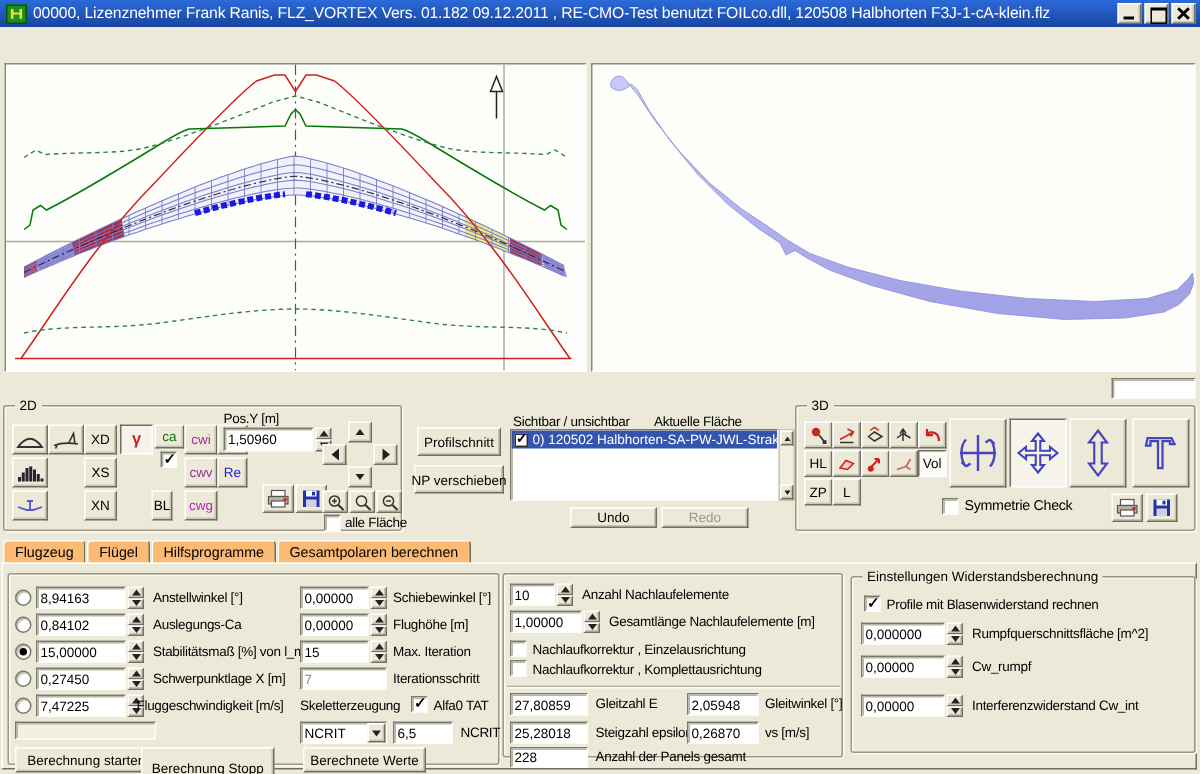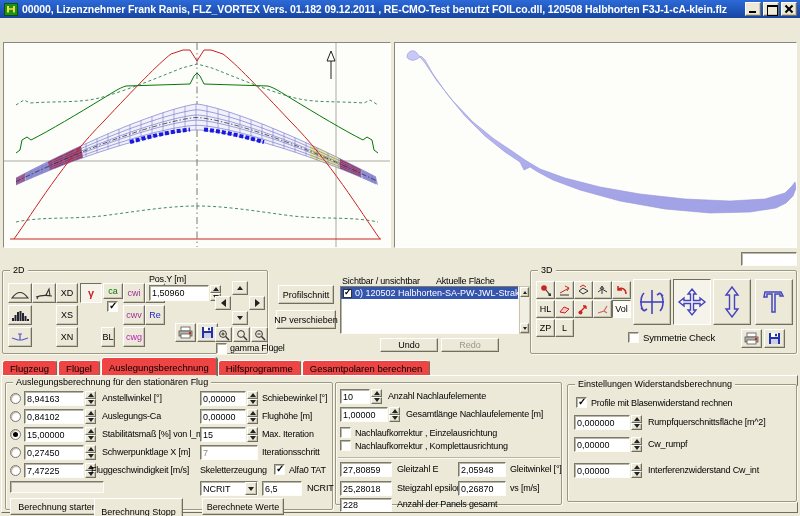--- a/index.html
+++ b/index.html
@@ -24,21 +24,21 @@
   .tri-right{width:0;height:0;border-top:4px solid transparent;border-bottom:4px solid transparent;border-left:5px solid #222}
   .checkbox{width:11px;height:11px;background:#fff;border:1px solid;border-color:#7A7A6C #FDFDF6 #FDFDF6 #7A7A6C;box-shadow:inset 1px 1px 0 #B9B6A5;position:relative}
   .checkbox.checked::after{content:"✓";position:absolute;left:1px;top:-2px;font-size:10px;font-weight:bold;color:#000}
   .radio{width:11px;height:11px;border-radius:50%;background:#fff;border:1px solid #7A7A6C;box-shadow:inset 1px 1px 1px #B9B6A5;position:relative}
   .radio.selected::after{content:"";position:absolute;left:2px;top:2px;width:5px;height:5px;border-radius:50%;background:#000}
 
   
   .titlebar{position:absolute;left:0;top:0;width:800px;height:18px;background:linear-gradient(180deg,#2C6AD9,#17459F);display:flex;align-items:center;padding:0 2px}
   .title-icon{width:14px;height:13px;background:#1E8F1E;border:1px solid #0A520A;margin:0 4px 0 2px;position:relative;flex:none}
   .title-icon::after{content:"";position:absolute;left:2px;top:2px;width:8px;height:7px;background:#E8E23A;clip-path:polygon(0 0,25% 0,25% 40%,75% 40%,75% 0,100% 0,100% 100%,75% 100%,75% 60%,25% 60%,25% 100%,0 100%)}
-  .title-text{color:#fff;font-weight:bold;font-size:10.5px;white-space:nowrap;overflow:hidden;flex:1;letter-spacing:-.1px}
+  .title-text{color:#fff;font-weight:normal;font-size:10.5px;white-space:nowrap;overflow:hidden;flex:1;letter-spacing:-.1px}
   .win-btns{display:flex;gap:2px;flex:none;margin-right:1px}
   .win-btn{width:16px;height:14px;position:relative}
   .glyph-min::after{content:"";position:absolute;left:3px;bottom:2px;width:7px;height:2px;background:#000}
   .glyph-max::after{content:"";position:absolute;left:3px;top:2px;width:9px;height:8px;border:1px solid #000;border-top-width:2px}
   .glyph-close::before,.glyph-close::after{content:"";position:absolute;left:2px;top:5px;width:10px;height:2px;background:#000}
   .glyph-close::before{transform:rotate(45deg)}
   .glyph-close::after{transform:rotate(-45deg)}
   .menubar{position:absolute;left:0;top:18px;width:800px;height:17px;background:#ECE9D8;border-bottom:1px solid #D8D4C0;display:flex;align-items:center}
   .menu-item{padding:2px 6px;font-size:9.5px}
 
@@ -54,21 +54,21 @@
   
   .listbox{position:absolute;left:340px;top:286px;width:179px;height:48px;overflow:hidden}
   .list-row{display:flex;align-items:center;gap:3px;background:#3355AE;color:#fff;padding:1px 2px;font-size:9px;white-space:nowrap}
   .list-check{width:9px;height:9px;background:#fff;border:1px solid #333;position:relative;flex:none}
   .list-check::after{content:"✓";position:absolute;left:0px;top:-3px;font-size:9px;font-weight:bold;color:#000}
   .scrollbar{position:absolute;left:519px;top:286px;width:11px;height:48px;background:#F1EFE2;border:1px solid #C8C4B0;display:flex;flex-direction:column;justify-content:space-between}
   .scroll-btn{height:10px;display:flex;align-items:center;justify-content:center}
 
   
   .tabs{position:absolute;left:2px;top:357px;height:19px;display:flex;align-items:flex-end}
-  .tab{height:16px;padding:2px 7px 0 7px;background:#ef4444;border:1px solid;border-color:#FFFFFF #6F6F60 #ECE9D8 #FFFFFF;border-radius:3px 3px 0 0;font-size:9.5px;margin-right:1px;white-space:nowrap}
+  .tab{height:16px;padding:2px 7px 0 7px;background:#fdba74;border:1px solid;border-color:#FFFFFF #6F6F60 #ECE9D8 #FFFFFF;border-radius:3px 3px 0 0;font-size:9.5px;margin-right:1px;white-space:nowrap}
   .tab.active{height:19px;position:relative;z-index:3;padding-top:4px;box-shadow:1px 0 0 #6F6F60}
   .content{position:absolute;left:1px;top:375px;width:797px;height:138px;background:#ECE9D8;border:1px solid;border-color:#FFFFFF #6F6F60 #6F6F60 #FFFFFF;z-index:2}
 
   .sep{position:absolute;height:1px;background:#B9B6A5;box-shadow:0 1px 0 #FBFAF2}
   .disabled-input{color:#8C8A7C}
   .progress{position:absolute;background:#F2F0E4}
 </style>
 </head>
 <body>
 
@@ -241,21 +241,21 @@
         </svg>
     </div>
     <div class="tb raised btn" style="left:248px;top:56px;width:17px;height:15px">
       <svg class="ic" width="12" height="12" viewBox="0 0 12 12">
           <circle cx="5" cy="5" r="3.4" fill="none" stroke="#333" stroke-width="1"></circle>
           <line x1="7.6" y1="7.6" x2="11" y2="11" stroke="#333" stroke-width="1.4"></line>
           <line x1="3.4" y1="5" x2="6.6" y2="5" stroke="#333" stroke-width="1"></line>
         </svg>
     </div>
     <div class="tb checkbox" style="left:213px;top:72px"></div>
-    <div class="lbl" style="left:227px;top:72px">gamma Flügel</div>
+    <div class="lbl" style="left:227px;top:72px">alle Fläche</div>
   </div>
 
   <div class="raised btn" style="position:absolute;left:278px;top:285px;width:56px;height:19px">Profilschnitt</div>
   <div class="raised btn" style="position:absolute;left:276px;top:310px;width:60px;height:19px">NP verschieben</div>
 
   <div class="lbl" style="left:342px;top:276px">Sichtbar / unsichtbar</div>
   <div class="lbl" style="left:436px;top:276px">Aktuelle Fläche</div>
 
   <div class="listbox sunken">
     <div class="list-row">
@@ -374,29 +374,27 @@
           <rect x="3" y="1" width="7" height="4" fill="#fff"></rect>
           <rect x="7" y="1.8" width="2" height="2.5" fill="#2233AA"></rect>
           <rect x="3" y="7" width="7" height="5" fill="#CFCFE8"></rect>
         </svg>
     </div>
   </div>
 
   <div class="tabs">
     <div class="tab">Flugzeug</div>
     <div class="tab">Flügel</div>
-    <div class="tab active">Auslegungsberechnung</div>
     <div class="tab">Hilfsprogramme</div>
     <div class="tab">Gesamtpolaren berechnen</div>
   </div>
 
   <div class="content">
 
     <div class="groupbox" style="left:3px;top:6px;width:328px;height:128px">
-      <div class="grouplabel">Auslegungsberechnung für den stationären Flug</div>
 
       <div class="radio" style="position:absolute;left:4px;top:10px"></div>
       <div class="field sunken" style="left:18px;top:8px;width:60px;height:15px">8,94163</div>
       <div class="spin" style="left:79px;top:8px;height:15px">
           <div class="raised">
             <span class="tri-up"></span>
           </div>
           <div class="raised">
             <span class="tri-down"></span>
           </div>

